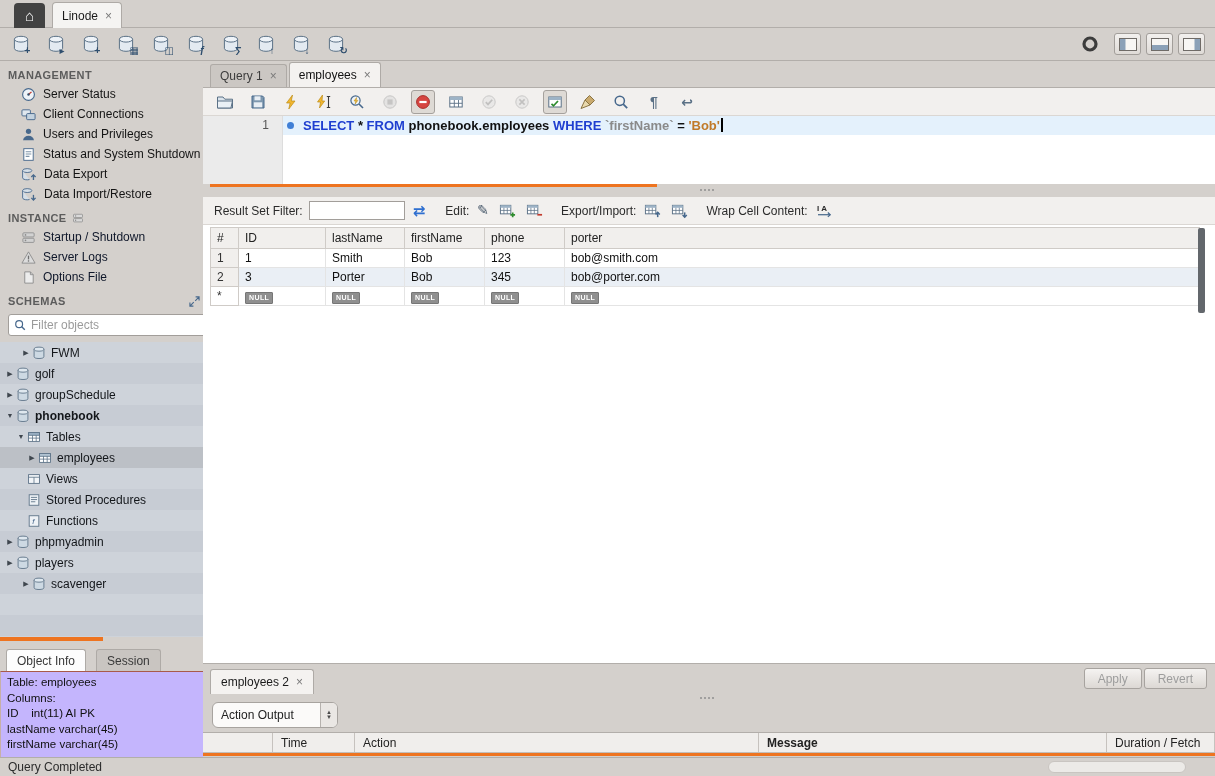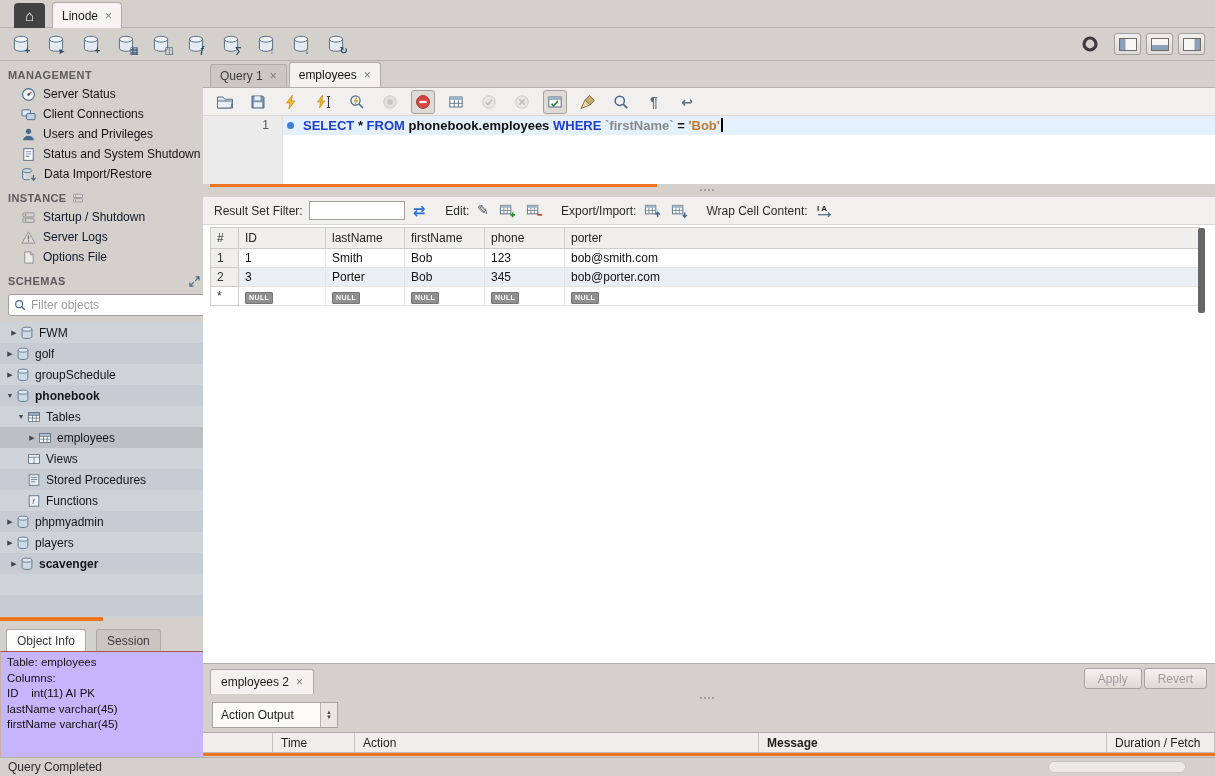--- a/index.html
+++ b/index.html
@@ -77,21 +77,21 @@
   #grid tr.alt td.numc{background:#f1efed}
   #grid tr.newrow td{background:#fff}
   .nullb{display:inline-block;background:#8f8f8f;color:#fff;font-size:7px;font-weight:bold;padding:1px 3px;border-radius:1px;letter-spacing:.4px;border:1px solid #767676;line-height:8px}
   .vscroll{position:absolute;left:995px;top:31px;width:7px;height:85px;background:#63676c;border-radius:2px}
   #rtabs{height:31px;background:#d4d0cc;border-top:1px solid #b2aeaa;display:flex;align-items:flex-end;padding:0 8px 0 7px;gap:2px}
   .rtab{height:25px;background:#f4f2f0;border:1px solid #aeaaa6;border-bottom:none;border-radius:3px 3px 0 0;display:flex;align-items:center;gap:7px;padding:0 10px}
   #rtabs .spacer{flex:1}
   .btn{height:21px;padding:0 13px;background:linear-gradient(#f5f3f1,#dcd8d4);border:1px solid #a7a39f;border-radius:3px;color:#9d9d9d;font-size:12px;margin-bottom:5px}
   #bottom-zone{height:63px;background:#d4d0cc;position:relative}
   .grip2{position:absolute;left:497px;top:3px;width:2px;height:2px;background:#8f8f8f;border-radius:50%;box-shadow:4px 0 #8f8f8f,8px 0 #8f8f8f,12px 0 #8f8f8f}
-  .ao-select{position:absolute;left:9px;top:8px;width:126px;height:26px;background:#fbfaf9;border:1px solid #a7a39f;border-radius:0;display:flex;align-items:center;color:#222;overflow:hidden}
+  .ao-select{position:absolute;left:9px;top:8px;width:126px;height:26px;background:#fbfaf9;border:1px solid #a7a39f;border-radius:6px;display:flex;align-items:center;color:#222;overflow:hidden}
   .ao-select .lab{flex:1;padding-left:8px;white-space:nowrap}
   .stepper{width:17px;height:100%;border-left:1px solid #b6b2ae;display:flex;align-items:center;justify-content:center;background:#eae7e4}
   .ao-header{position:absolute;left:0;top:38px;width:1012px;height:21px;background:#f0eeec;border-top:1px solid #b2aeaa;border-bottom:1px solid #c2beba;display:flex;overflow:hidden}
   .ao-col{border-right:1px solid #c6c2be;display:flex;align-items:center;padding-left:8px;color:#222;flex:none;overflow:hidden;white-space:nowrap}
   .oline2{position:absolute;left:0;top:59px;width:1012px;height:3px;background:#ee7420}
 
   
   #statusbar{position:absolute;left:0;top:757px;width:1215px;height:19px;background:#d4d0cc;border-top:1px solid #b2aeaa;display:flex;align-items:center;padding-left:8px;color:#2b2b2b}
   .hscroll{position:absolute;left:1048px;top:3px;width:138px;height:12px;background:#eceae7;border:1px solid #c9c5c1;border-radius:6px}
   .glyph{display:inline-block;line-height:1}
@@ -247,20 +247,31 @@
           <span>Users and Privileges</span>
         </div>
         <div class="nav-item">
           <span class="ic">
             <svg width="15" height="15" viewBox="0 0 16 16">
               <rect x="3" y="1.8" width="10" height="12.4" fill="#fff" stroke="#47688c"></rect>
               <path d="M5 5h6M5 7.5h6M5 10h4" stroke="#7d93a8" stroke-width="1.1"></path>
             </svg>
           </span>
           <span>Status and System Shutdown</span>
+        </div>
+        <div class="nav-item">
+          <span class="ic">
+            <svg width="16" height="15" viewBox="0 0 18 16">
+              <ellipse cx="7" cy="3.6" rx="5.2" ry="2.2" fill="#d6dfe7" stroke="#47688c"></ellipse>
+              <path d="M1.8 3.6v8.2c0 1.2 2.3 2.2 5.2 2.2.9 0 1.8-.1 2.6-.3" fill="#d6dfe7" stroke="#47688c"></path>
+              <path d="M14 14.2V8.6" stroke="#47688c" stroke-width="1.5"></path>
+              <path d="M11.6 10.8 14 8.4l2.4 2.4" fill="none" stroke="#47688c" stroke-width="1.5"></path>
+            </svg>
+          </span>
+          <span>Data Export</span>
         </div>
         <div class="nav-item">
           <span class="ic">
             <svg width="16" height="15" viewBox="0 0 18 16">
               <ellipse cx="7" cy="3.6" rx="5.2" ry="2.2" fill="#d6dfe7" stroke="#47688c"></ellipse>
               <path d="M1.8 3.6v8.2c0 1.2 2.3 2.2 5.2 2.2.9 0 1.8-.1 2.6-.3" fill="#d6dfe7" stroke="#47688c"></path>
               <path d="M14 8.4v5.6" stroke="#47688c" stroke-width="1.5"></path>
               <path d="M11.6 11.8 14 14.2l2.4-2.4" fill="none" stroke="#47688c" stroke-width="1.5"></path>
             </svg>
           </span>
@@ -325,21 +336,21 @@
     <div class="filter-box">
       <span class="ic">
           <svg width="12" height="12" viewBox="0 0 14 14">
             <circle cx="6" cy="6" r="4" fill="none" stroke="#47688c" stroke-width="1.4"></circle>
             <path d="M9 9l3.6 3.6" stroke="#47688c" stroke-width="1.6"></path>
           </svg>
         </span>
       <input placeholder="Filter objects" style="">
     </div>
     <div id="tree">
-        <div class="trow" style="padding-left: 8px;">
+        <div class="trow" style="padding-left: 20px;">
           <span class="arr">▶</span>
           <span class="ic">
             <svg width="14" height="14" viewBox="0 0 16 16">
               <path d="M2.4 3.6v8.4a5.6 2.3 0 0 0 11.2 0V3.6" fill="#cdd9e3" stroke="#5b7186"></path>
               <ellipse cx="8" cy="3.6" rx="5.6" ry="2.3" fill="#dfe8ef" stroke="#5b7186"></ellipse>
             </svg>
           </span>
           <span class="tlabel">FWM</span>
         </div>
         <div class="trow" style="padding-left: 4px;">
@@ -437,21 +448,21 @@
         <div class="trow" style="padding-left: 4px;">
           <span class="arr">▶</span>
           <span class="ic">
             <svg width="14" height="14" viewBox="0 0 16 16">
               <path d="M2.4 3.6v8.4a5.6 2.3 0 0 0 11.2 0V3.6" fill="#cdd9e3" stroke="#5b7186"></path>
               <ellipse cx="8" cy="3.6" rx="5.6" ry="2.3" fill="#dfe8ef" stroke="#5b7186"></ellipse>
             </svg>
           </span>
           <span class="tlabel">players</span>
         </div>
-        <div class="trow" style="padding-left: 8px; font-weight: bold;">
+        <div class="trow" style="padding-left: 20px;">
           <span class="arr">▶</span>
           <span class="ic">
             <svg width="14" height="14" viewBox="0 0 16 16">
               <path d="M2.4 3.6v8.4a5.6 2.3 0 0 0 11.2 0V3.6" fill="#cdd9e3" stroke="#5b7186"></path>
               <ellipse cx="8" cy="3.6" rx="5.6" ry="2.3" fill="#dfe8ef" stroke="#5b7186"></ellipse>
             </svg>
           </span>
           <span class="tlabel">scavenger</span>
         </div>
       </div>

